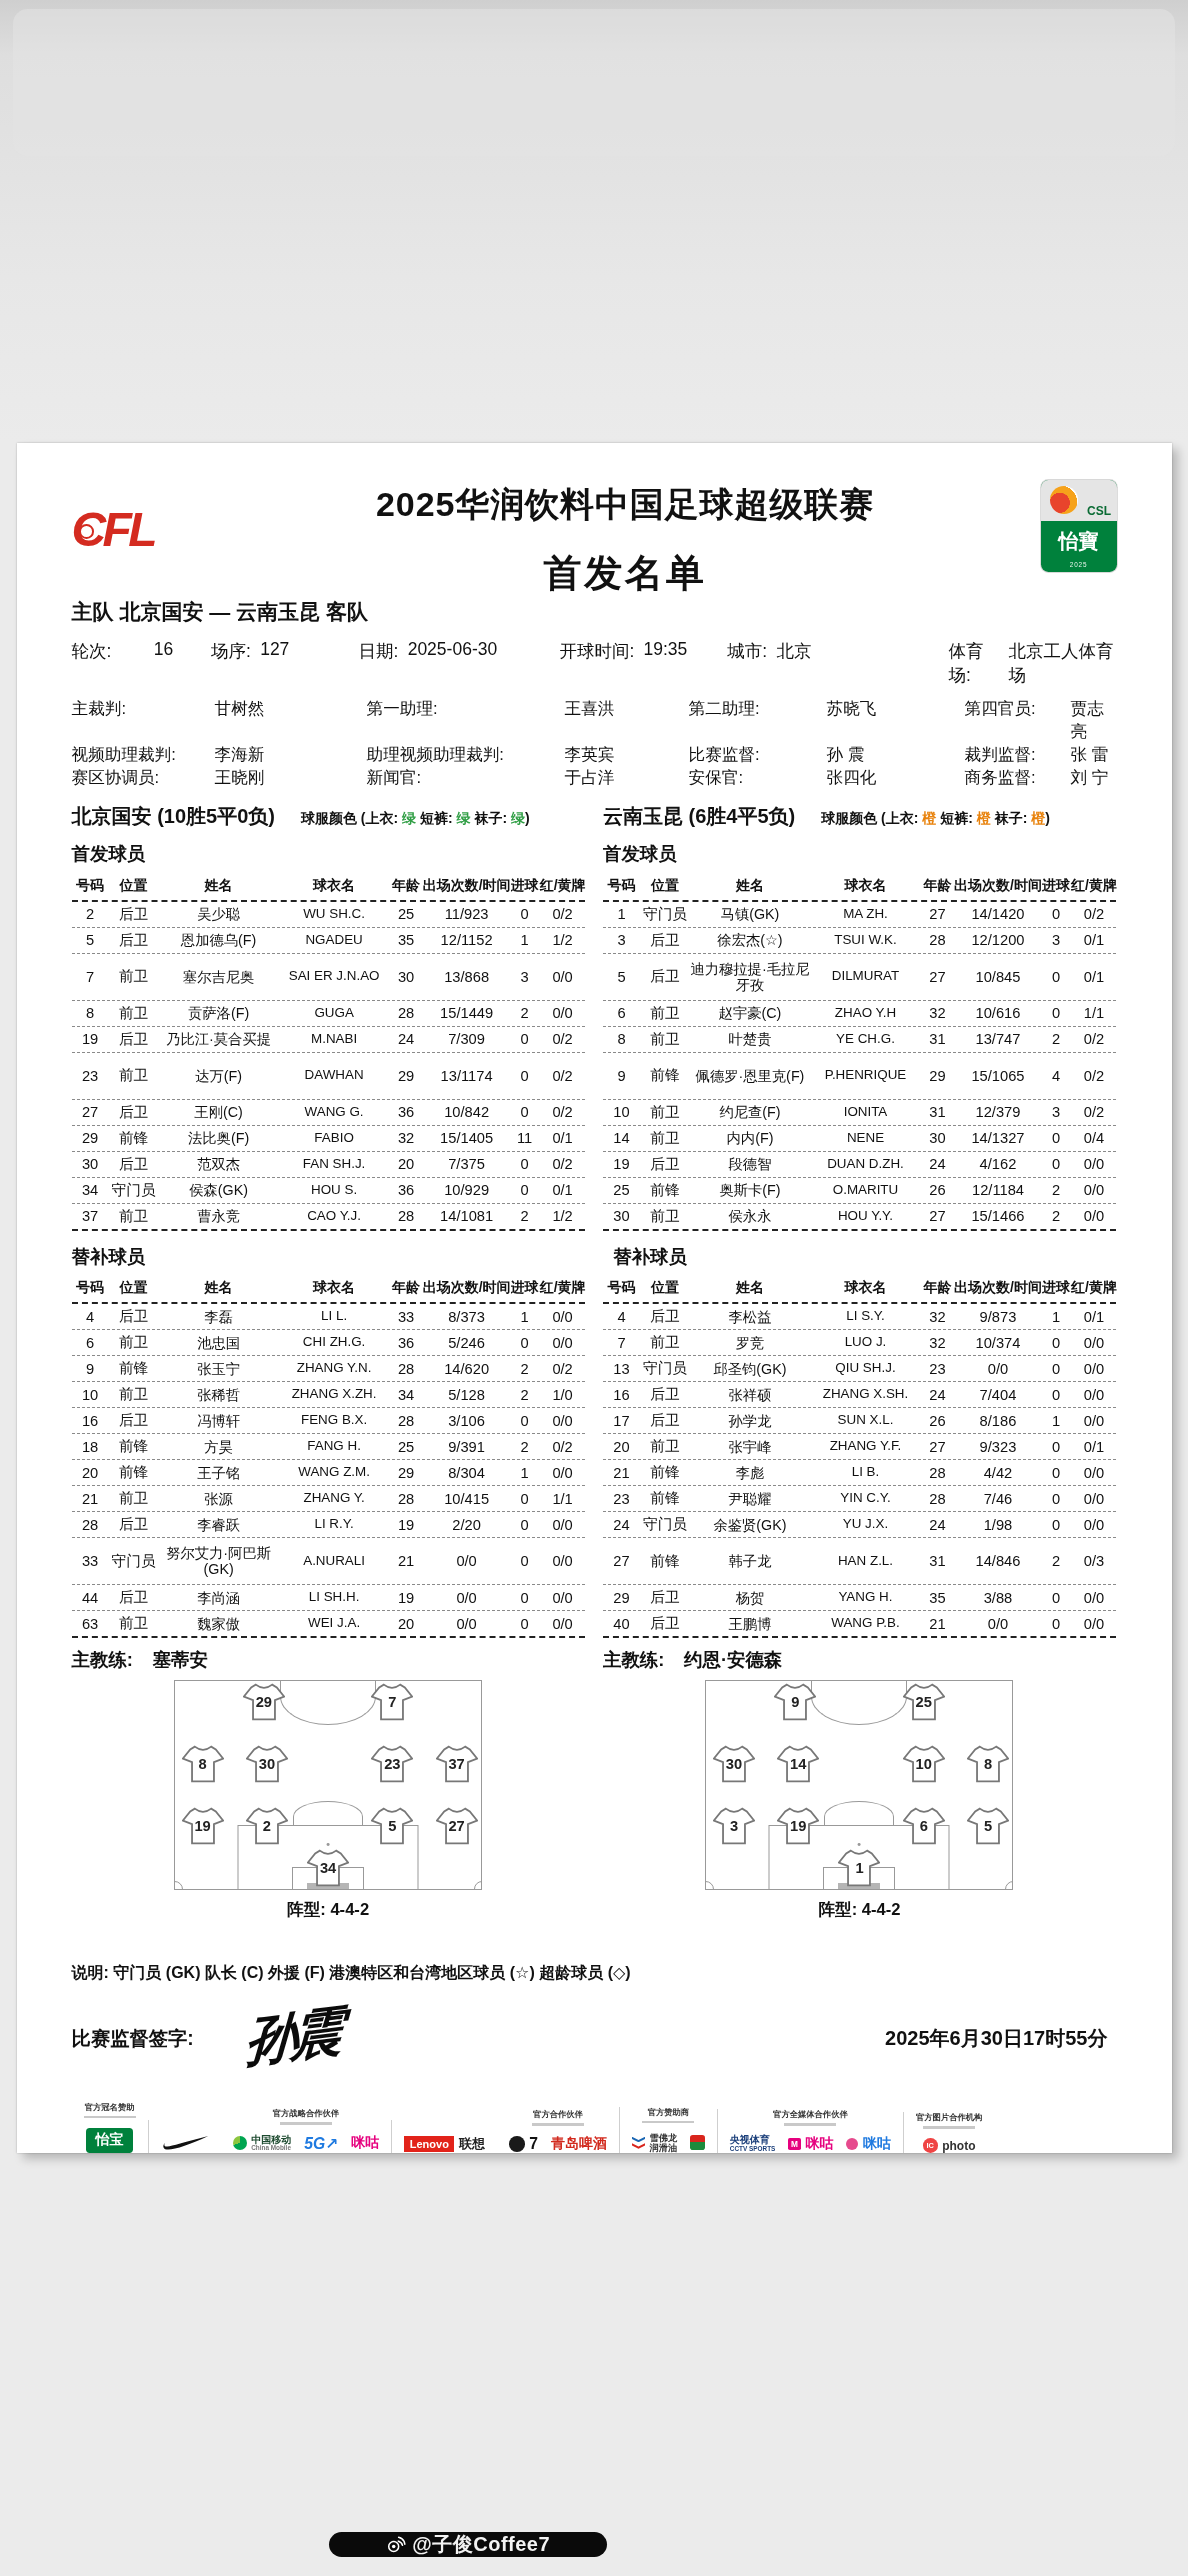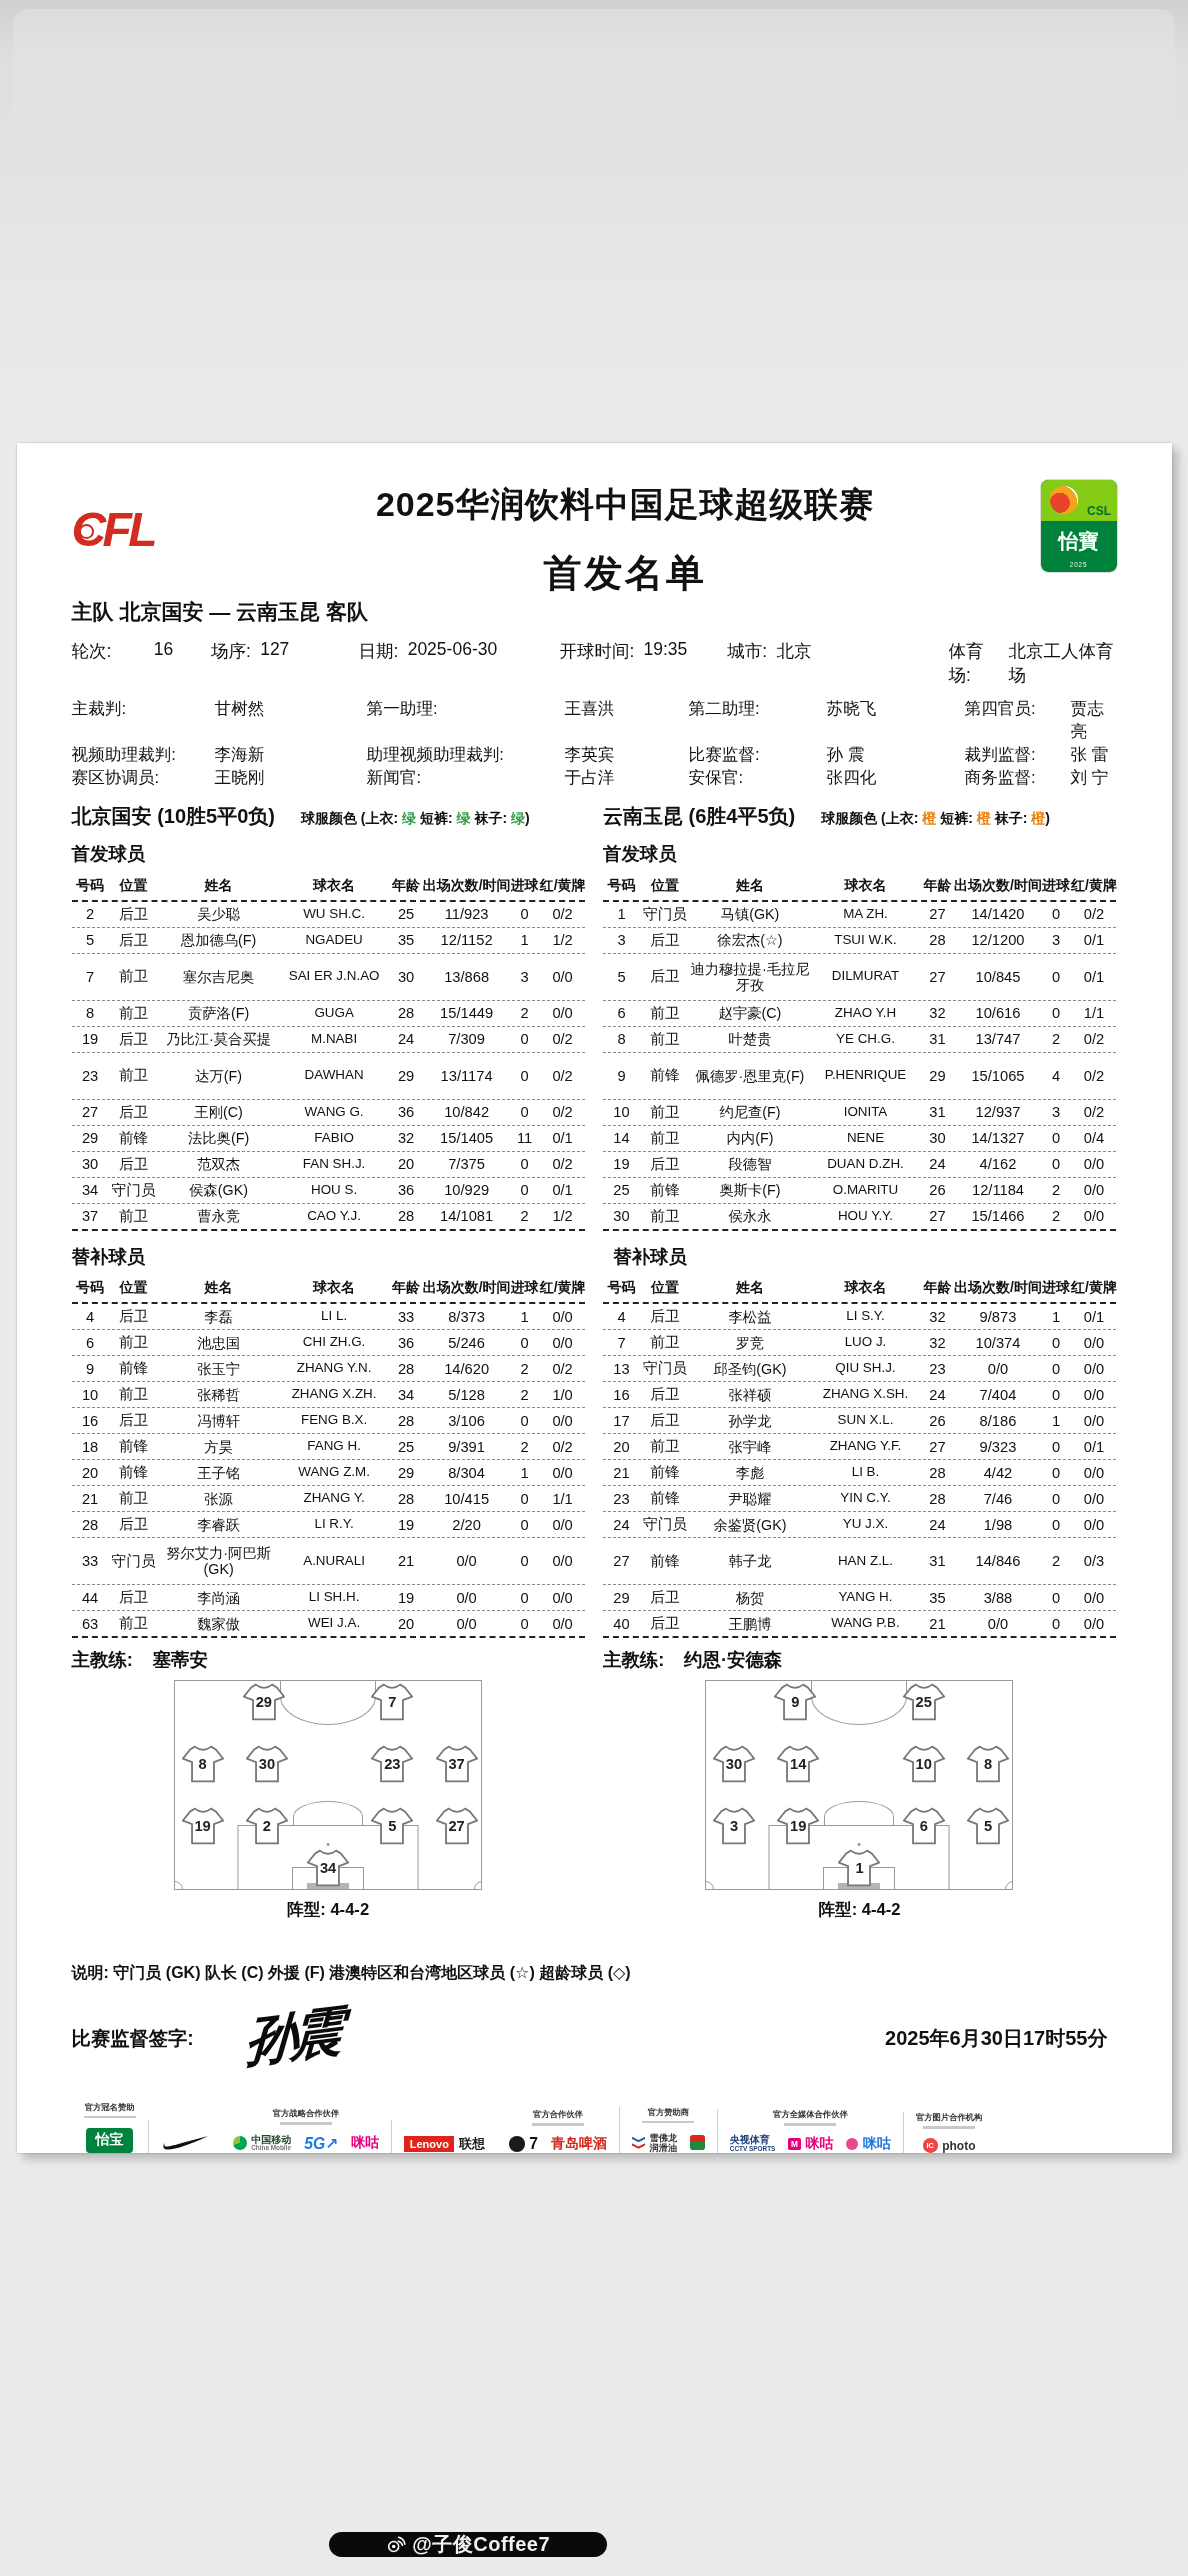--- a/index.html
+++ b/index.html
@@ -14,21 +14,21 @@
   .hdr-row{display:flex;align-items:flex-start;height:100px;}
   .cfl-logo{width:138px;padding-top:26px;color:#d42b20;font-weight:900;font-style:italic;
     font-size:48px;letter-spacing:-3.7px;line-height:1;position:relative;}
   .cfl-ball{position:absolute;left:7.4px;top:44px;width:14.7px;height:14.7px;border-radius:50%;
     background:#fff;border:2.3px solid #d42b20;box-sizing:border-box;}
   .titles{flex:1;text-align:center;}
   .doc-title{font-size:34px;font-weight:900;letter-spacing:0.9px;margin-top:1.8px;}
   .doc-subtitle{font-size:38px;font-weight:900;letter-spacing:2.8px;margin-top:20px;text-align:center;}
   .csl-badge{width:76px;height:92px;border-radius:7.4px;overflow:hidden;background:#00813c;
     box-shadow:0 0 0 0.9px #d8d8d8;flex:none;display:flex;flex-direction:column;}
-  .csl-top{background:#84cc16;height:41px;position:relative;}
+  .csl-top{background:#e5e5e5;height:41px;position:relative;}
   .csl-sun{position:absolute;left:9.2px;top:5.5px;width:28px;height:28px;border-radius:50%;
     background:radial-gradient(circle at 35% 60%,#e8442c 0 40%,#f6a21b 41% 70%,#fff 71%);}
   .csl-word{position:absolute;right:5.5px;bottom:2.8px;font-size:12px;font-weight:900;color:#0a6b34;}
   .csl-brand{color:#fff;font-weight:900;font-size:20px;text-align:center;margin-top:7.4px;}
   .csl-year{color:#eaf6ee;font-size:6.4px;text-align:center;margin-top:5.5px;letter-spacing:0.9px;}
   
   .teams-line{font-size:21px;font-weight:900;margin-top:18.4px;}
   .info-row{display:flex;margin-top:13px;font-size:17.5px;}
   .info-item{display:flex;}
   .info-item:nth-child(1){width:157px;gap:33px;}
@@ -428,21 +428,21 @@
             <span class="cell">15/1065</span>
             <span class="cell">4</span>
             <span class="cell">0/2</span>
           </div>
           <div class="trow">
             <span class="cell">10</span>
             <span class="cell">前卫</span>
             <span class="cell cname">约尼查(F)</span>
             <span class="cell cjersey">IONITA</span>
             <span class="cell">31</span>
-            <span class="cell">12/937</span>
+            <span class="cell">12/379</span>
             <span class="cell">3</span>
             <span class="cell">0/2</span>
           </div>
           <div class="trow">
             <span class="cell">14</span>
             <span class="cell">前卫</span>
             <span class="cell cname">内内(F)</span>
             <span class="cell cjersey">NENE</span>
             <span class="cell">30</span>
             <span class="cell">14/1327</span>

